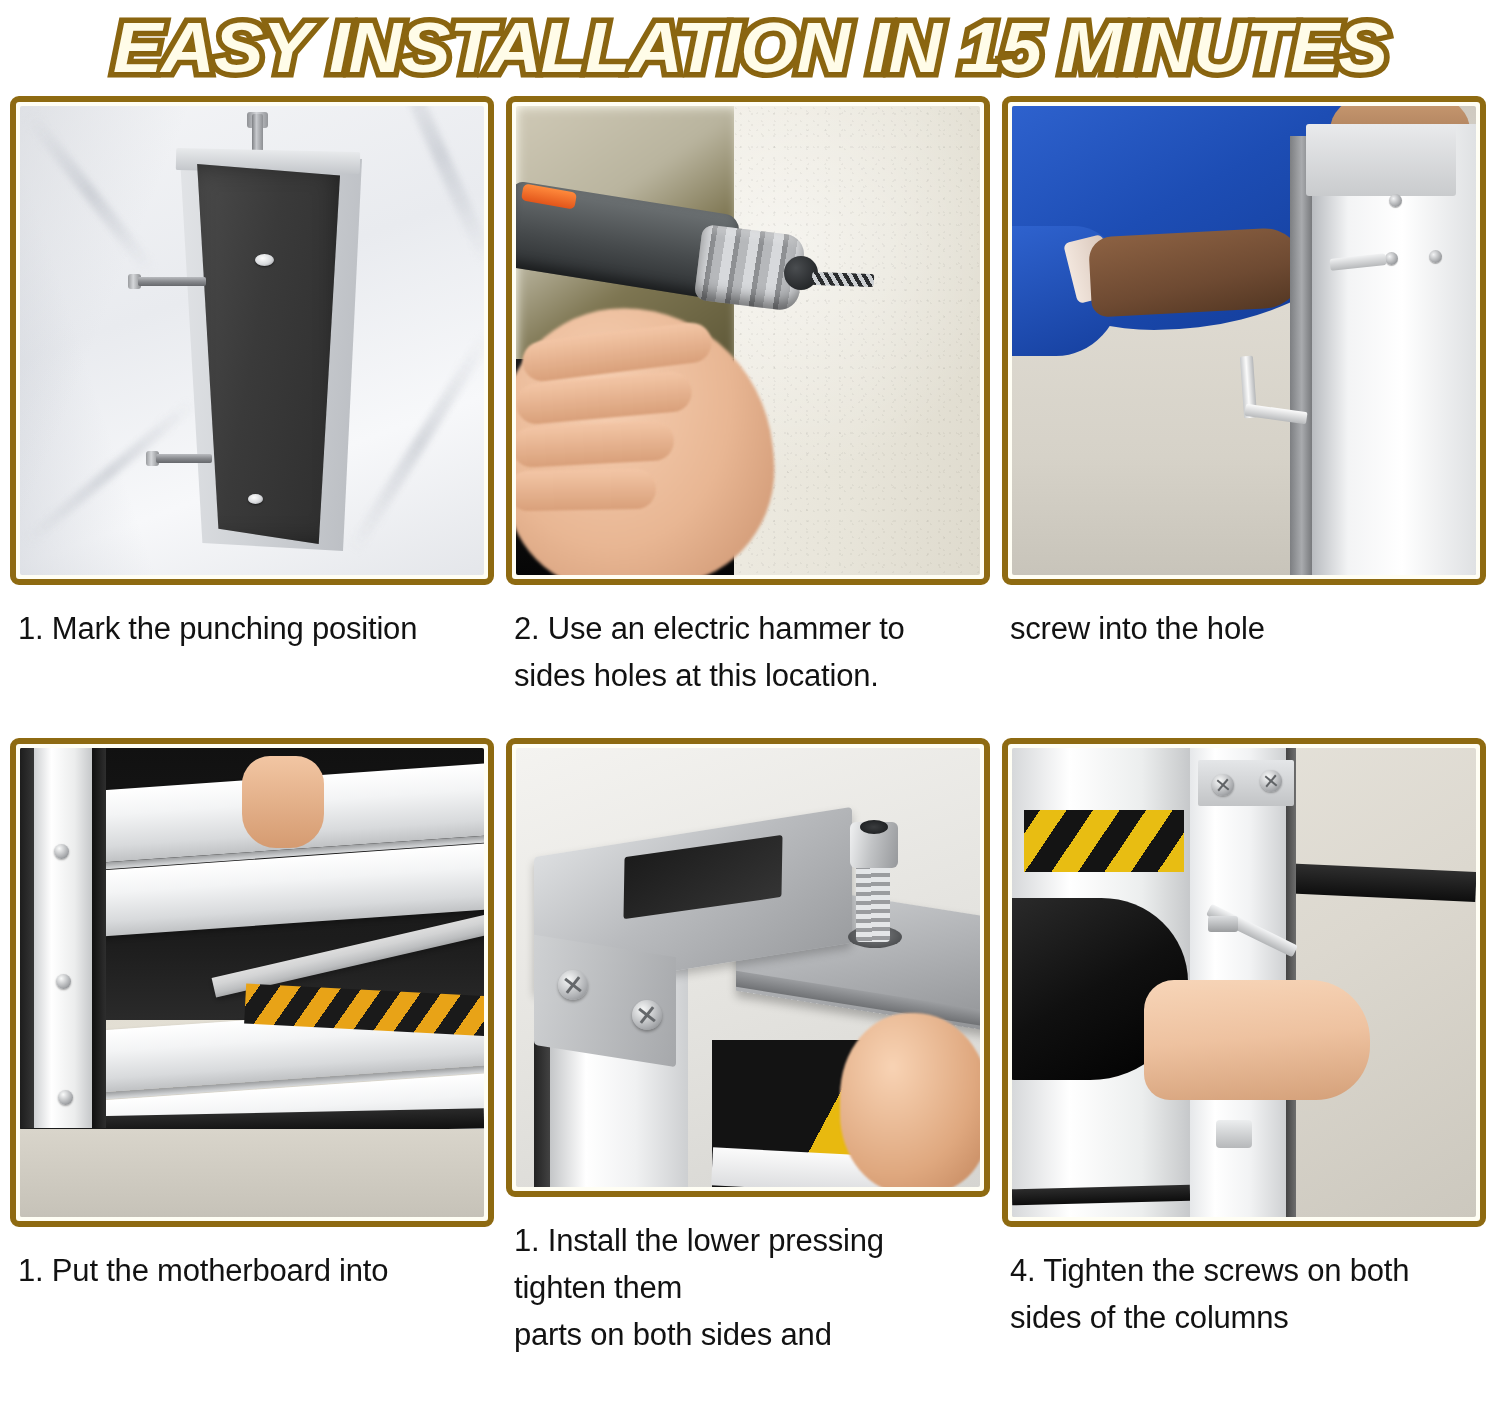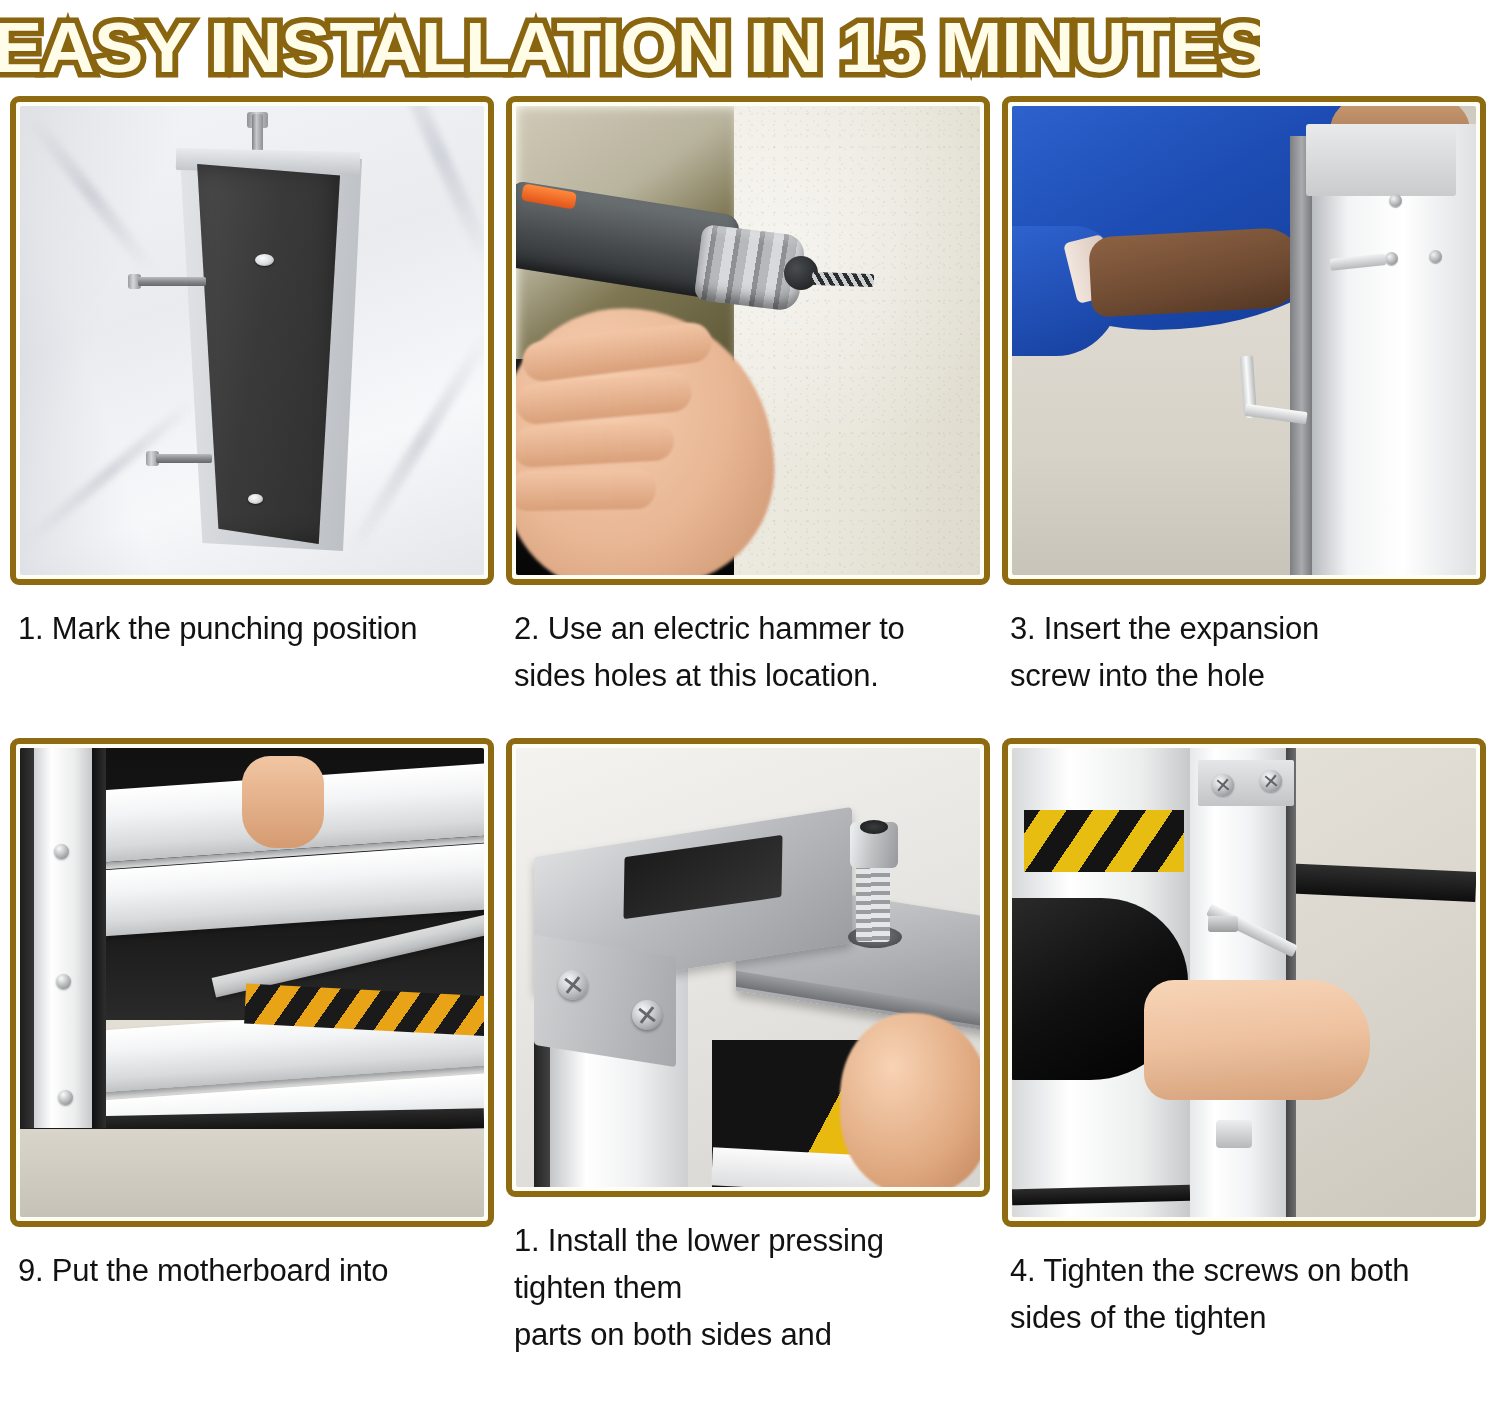--- a/index.html
+++ b/index.html
@@ -10,27 +10,28 @@
   body {
     width: 1500px;
     height: 1403px;
     font-family: "Liberation Sans", sans-serif;
     overflow: hidden;
     position: relative;
   }
 
   
   .title-bar {
-    width: 1260px;
+    width: 1500px;
     height: 96px;
     display: flex;
     align-items: center;
     justify-content: center;
     background: #ffffff;
     overflow: hidden;
+    font-style: italic;
   }
   .title-text {
     font-family: "Liberation Sans", sans-serif;
     font-weight: bold;
     font-size: 70px;
     line-height: 74px;
     letter-spacing: -1px;
     color: #FFFCE8;
     -webkit-text-stroke: 11px #8A6510;
     paint-order: stroke fill;
@@ -689,21 +690,20 @@
           <div class="p3-col-top"></div>
           <div class="p3-screw" style="right:74px;top:88px;"></div>
           <div class="p3-screw" style="right:34px;top:144px;"></div>
           <div class="p3-screw" style="right:78px;top:146px;"></div>
           <div class="p3-tool"></div>
           <div class="p3-wrench-v"></div>
           <div class="p3-wrench-h"></div>
         </div>
       </div>
       <div class="caption">
-        <span class="ln">3. Insert the expansion</span>
         <span class="ln">screw into the hole</span>
       </div>
     </div>
   </div>
 
   <div class="row row2">
 
     <div class="cell">
       <div class="panel">
         <div class="photo">
@@ -726,21 +726,21 @@
           <div class="p4-postL"></div>
           <div class="p4-postL-gap"></div>
           <div class="p4-pscrew" style="left:34px;top:96px;"></div>
           <div class="p4-pscrew" style="left:36px;top:226px;"></div>
           <div class="p4-pscrew" style="left:38px;top:342px;"></div>
           <div class="p4-sill"></div>
           <div class="p4-floor"></div>
         </div>
       </div>
       <div class="caption">
-        <span class="ln">9. Put the motherboard into</span>
+        <span class="ln">1. Put the motherboard into</span>
       </div>
     </div>
 
     <div class="cell">
       <div class="panel">
         <div class="photo">
           <div class="p5-wall"></div>
           <div class="p5-hazard"></div>
           <div class="p5-white-b"></div>
           <div class="p5-col-dark"></div>
@@ -781,17 +781,17 @@
           <div class="p6-screw" style="left:248px;top:22px;"></div>
           <div class="p6-latch"></div>
           <div class="p6-sleeve"></div>
           <div class="p6-hand"></div>
           <div class="p6-driver"></div>
           <div class="p6-driver-tip"></div>
         </div>
       </div>
       <div class="caption">
         <span class="ln">4. Tighten the screws on both</span>
-        <span class="ln">sides of the tighten</span>
+        <span class="ln">sides of the columns</span>
       </div>
     </div>
   </div>
 </div>
 
 </body></html>

